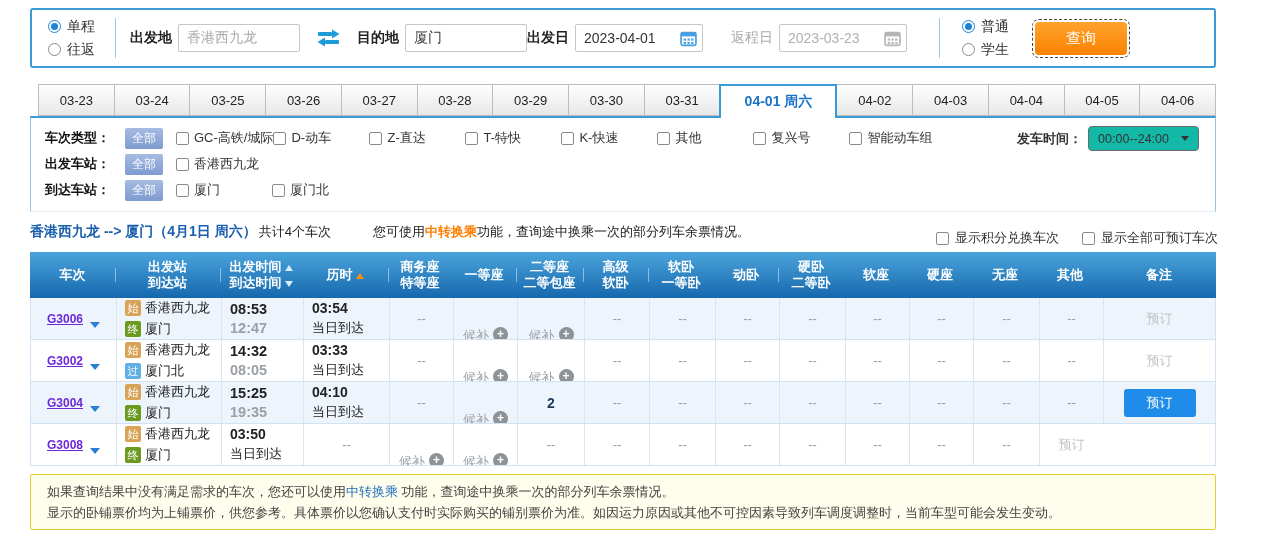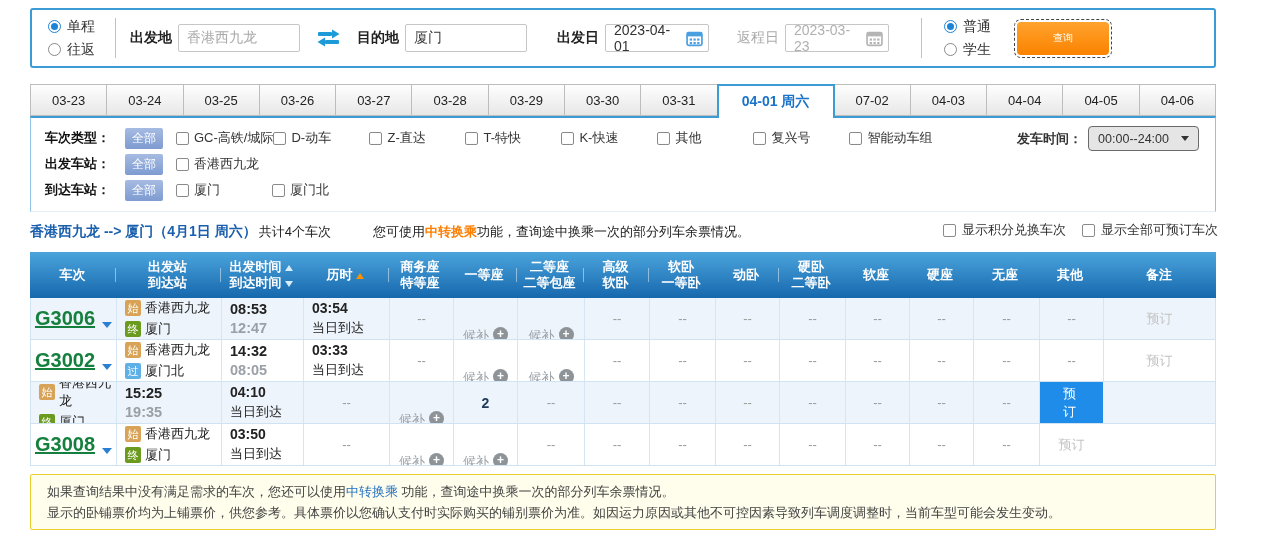--- a/index.html
+++ b/index.html
@@ -14,78 +14,78 @@
   .radio-col{display:flex;flex-direction:column;gap:5px;margin-left:16px;}
   .radio{display:flex;align-items:center;gap:6px;font-size:14px;cursor:pointer;white-space:nowrap;}
   .rb{width:13px;height:13px;border-radius:50%;border:1px solid #8a8a8a;background:#fff;position:relative;box-sizing:border-box;flex:0 0 13px;}
   .rb.checked{border:1px solid #1d83d4;}
   .rb.checked::after{content:"";position:absolute;left:2px;top:2px;right:2px;bottom:2px;border-radius:50%;background:#1d83d4;}
   .vdiv{width:1px;height:40px;background:#9fcbe6;margin:0 14px 0 20px;}
   .fld-label{font-size:14px;font-weight:bold;color:#222;margin-right:6px;white-space:nowrap;}
   .fld-label.dim{color:#aaa;}
   .tbox{height:28px;border:1px solid #c6c6c6;border-radius:2px;background:#fff;display:flex;align-items:center;padding:0 8px;font-size:14px;box-sizing:border-box;}
   .station-box{width:122px;}
-  .date-box{width:104px;position:relative;padding-right:36px;}
+  .date-box{width:128px;position:relative;padding-right:36px;}
   .cal{position:absolute;right:5px;top:5px;}
   .swap{margin:0 16px;cursor:pointer;display:flex;align-items:center;}
   .query-btn{margin-left:26px;width:92px;height:33px;border-radius:4px;background:linear-gradient(#ffa32d,#fb8200);
-    color:#fff;font-size:10px;display:flex;align-items:center;justify-content:center;cursor:pointer;
+    color:#fff;font-size:15px;display:flex;align-items:center;justify-content:center;cursor:pointer;
     outline:1px dashed #444;outline-offset:2px;}
 
   
   .tabs{margin-top:16px;display:flex;height:32px;position:relative;}
   .tab{flex:1;box-sizing:border-box;height:32px;border:1px solid #bdbdbd;margin-left:-1px;
     background:linear-gradient(#fefefe,#e7e7e7);display:flex;align-items:center;justify-content:center;
     font-size:13px;color:#222;cursor:pointer;white-space:nowrap;}
-  .tab:first-child{margin-left:0;}
+  .tab:first-child{margin-left:8px;}
   .tab.active{flex:0 0 118px;height:34px;background:#fff;border:2px solid #3b9bd5;border-bottom:none;
     color:#1a73c8;font-weight:bold;font-size:14px;position:relative;z-index:2;}
 
   
   .filter-panel{border-top:2px solid #3b9bd5;border-left:1px solid #8ec3e4;border-right:1px solid #8ec3e4;
     border-bottom:1px solid #e4eef7;padding:7px 0 8px 14px;position:relative;background:#fff;}
   .frow{display:flex;align-items:center;height:26px;font-size:13px;}
   .flabel{font-weight:bold;color:#111;width:80px;white-space:nowrap;}
   .all-badge{background:linear-gradient(#a6bbe2,#7e9bd0);color:#fff;font-size:12px;padding:2px 7px;border-radius:2px;
     margin-right:13px;cursor:pointer;white-space:nowrap;}
   .cb-item{display:inline-flex;align-items:center;min-width:96px;cursor:pointer;white-space:nowrap;}
   .cbx{width:13px;height:13px;border:1px solid #8a8a8a;border-radius:2px;background:#fff;margin-right:5px;box-sizing:border-box;flex:0 0 13px;}
   .depart-time{position:absolute;right:16px;top:8px;display:flex;align-items:center;font-size:13px;}
   .dt-label{font-weight:bold;margin-right:6px;}
   .select{border:1px solid #6a6a6a;border-radius:4px;height:25px;padding:0 9px;display:flex;align-items:center;gap:12px;
-    font-size:12.5px;background:#e5e5e5;cursor:pointer;box-sizing:border-box;}
+    font-size:12.5px;background:#14b8a6;cursor:pointer;box-sizing:border-box;}
   .chev{width:0;height:0;border-left:4px solid transparent;border-right:4px solid transparent;border-top:5px solid #333;}
 
   
   .summary-row{margin-top:9px;display:flex;align-items:center;font-size:13px;position:relative;height:22px;}
   .route{color:#1a5fae;font-weight:bold;font-size:14px;white-space:nowrap;}
   .count{color:#222;margin-left:2px;white-space:nowrap;}
   .tip{margin-left:42px;color:#222;white-space:nowrap;}
   .tip-link{color:#ff7e00;font-weight:bold;cursor:pointer;}
-  .toggles{position:absolute;right:-2px;top:0;display:flex;align-items:flex-start;gap:16px;}
+  .toggles{position:absolute;right:-2px;top:8px;display:flex;align-items:flex-start;gap:23px;}
   .toggle-item{display:inline-flex;align-items:center;cursor:pointer;white-space:nowrap;}
   .toggle-item .cbx{margin-right:6px;}
 
   
   .rtable{margin-top:9px;--cols:85px 105px 82px 86px 64px 64px 67px 65px 66px 64px 66px 64px 64px 66px 64px 1fr;}
   .thead{display:grid;grid-template-columns:var(--cols);height:46px;align-items:center;
     background:linear-gradient(#4ba4dc,#1668ad);color:#fff;}
   .th{text-align:center;font-size:13px;font-weight:bold;line-height:16px;position:relative;}
   .th + .th::before{content:"";position:absolute;left:0;top:9px;bottom:9px;width:1px;background:rgba(255,255,255,.45);}
   .arrow{display:inline-block;width:0;height:0;margin-left:3px;}
   .arrow.up-light{border-left:4px solid transparent;border-right:4px solid transparent;border-bottom:6px solid #d8edfb;}
   .arrow.down-light{border-left:4px solid transparent;border-right:4px solid transparent;border-top:6px solid #d8edfb;}
   .arrow.up-orange{border-left:4px solid transparent;border-right:4px solid transparent;border-bottom:6px solid #ff9000;}
   .tbody{border-left:1px solid #cfe3f3;border-right:1px solid #cfe3f3;}
   .trow{display:grid;grid-template-columns:var(--cols);height:41px;border-bottom:1px solid #cfe3f3;background:#fff;}
   .trow.alt{background:#eef4fb;}
   .tcell{display:flex;align-items:center;justify-content:center;overflow:hidden;}
   .tcell + .tcell{border-left:1px solid #d4e5f3;}
   .c-train{gap:7px;}
-  .train-link{color:#15803d;font-weight:bold;font-size:20px;text-decoration:underline;cursor:pointer;}
+  .train-link{color:#6d28d9;font-weight:bold;font-size:12px;text-decoration:underline;cursor:pointer;}
   .caret{width:0;height:0;border-left:5px solid transparent;border-right:5px solid transparent;border-top:6px solid #2b7fd0;margin-top:12px;cursor:pointer;}
   .c-col{flex-direction:column;align-items:flex-start;justify-content:center;gap:3px;padding-left:8px;}
   .st-line{display:flex;align-items:center;gap:4px;font-size:13px;color:#222;}
   .badge{width:16px;height:16px;border-radius:2px;color:#fff;font-size:11px;display:flex;align-items:center;justify-content:center;flex:0 0 16px;}
   .badge-start{background:#d8a356;}
   .badge-end{background:#6a9b1f;}
   .badge-pass{background:#5fb0e6;}
   .dep{font-weight:bold;font-size:14.5px;color:#222;}
   .arr{font-weight:bold;font-size:14.5px;color:#9aa0a6;text-align:right;}
   .dur{font-weight:bold;font-size:14px;color:#222;text-align:center;}
@@ -125,21 +125,21 @@
     <span class="swap">
       <svg width="25" height="18" viewBox="0 0 25 18">
         <rect x="2" y="3" width="14" height="4" rx="1" fill="#1d9ad8"></rect>
         <path d="M16 0.5 L23.5 5 L16 9.5 Z" fill="#1d9ad8"></path>
         <rect x="9" y="11" width="14" height="4" rx="1" fill="#1d9ad8"></rect>
         <path d="M9 8.5 L1.5 13 L9 17.5 Z" fill="#1d9ad8"></path>
       </svg>
     </span>
     <span class="fld-label">目的地</span>
     <div class="tbox station-box" style="color:#333;">厦门</div>
-    <span class="fld-label" style="margin-left:30px;">出发日</span>
+    <span class="fld-label" style="">出发日</span>
     <div class="tbox date-box" style="color:#333;">
       <span>2023-04-01</span>
       <span class="cal" style="color:#4a9fe0;">
         <svg width="17" height="17" viewBox="0 0 16 16">
           <rect x="1" y="2.5" width="14" height="12" rx="1.5" fill="none" stroke="currentColor" stroke-width="1.6"></rect>
           <rect x="1" y="2.5" width="14" height="3.5" fill="currentColor"></rect>
           <rect x="3.5" y="8" width="2.2" height="2" fill="currentColor"></rect>
             <rect x="7" y="8" width="2.2" height="2" fill="currentColor"></rect>
             <rect x="10.5" y="8" width="2.2" height="2" fill="currentColor"></rect>
           <rect x="3.5" y="11.3" width="2.2" height="2" fill="currentColor"></rect>
@@ -182,21 +182,21 @@
       <div class="tab">03-23</div>
       <div class="tab">03-24</div>
       <div class="tab">03-25</div>
       <div class="tab">03-26</div>
       <div class="tab">03-27</div>
       <div class="tab">03-28</div>
       <div class="tab">03-29</div>
       <div class="tab">03-30</div>
       <div class="tab">03-31</div>
       <div class="tab active">04-01 周六</div>
-      <div class="tab">07-02</div>
+      <div class="tab">04-02</div>
       <div class="tab">04-03</div>
       <div class="tab">04-04</div>
       <div class="tab">04-05</div>
       <div class="tab">04-06</div>
     </div>
 
   <div class="filter-panel">
     <div id="filter-rows">
         <div class="frow">
           <span class="flabel">车次类型：</span>
@@ -467,20 +467,24 @@
             <span class="dash">--</span>
           </div>
           <div class="tcell">
             <span class="dash">--</span>
           </div>
           <div class="tcell">
             <span class="remark-text">预订</span>
           </div>
         </div>
         <div class="trow alt">
+          <div class="tcell c-train">
+            <a class="train-link">G3004</a>
+            <span class="caret"></span>
+          </div>
           <div class="tcell c-col">
             <div class="st-line">
               <span class="badge badge-start">始</span>
               <span>香港西九龙</span>
             </div>
             <div class="st-line">
               <span class="badge badge-end">终</span>
               <span>厦门</span>
             </div>
           </div>

